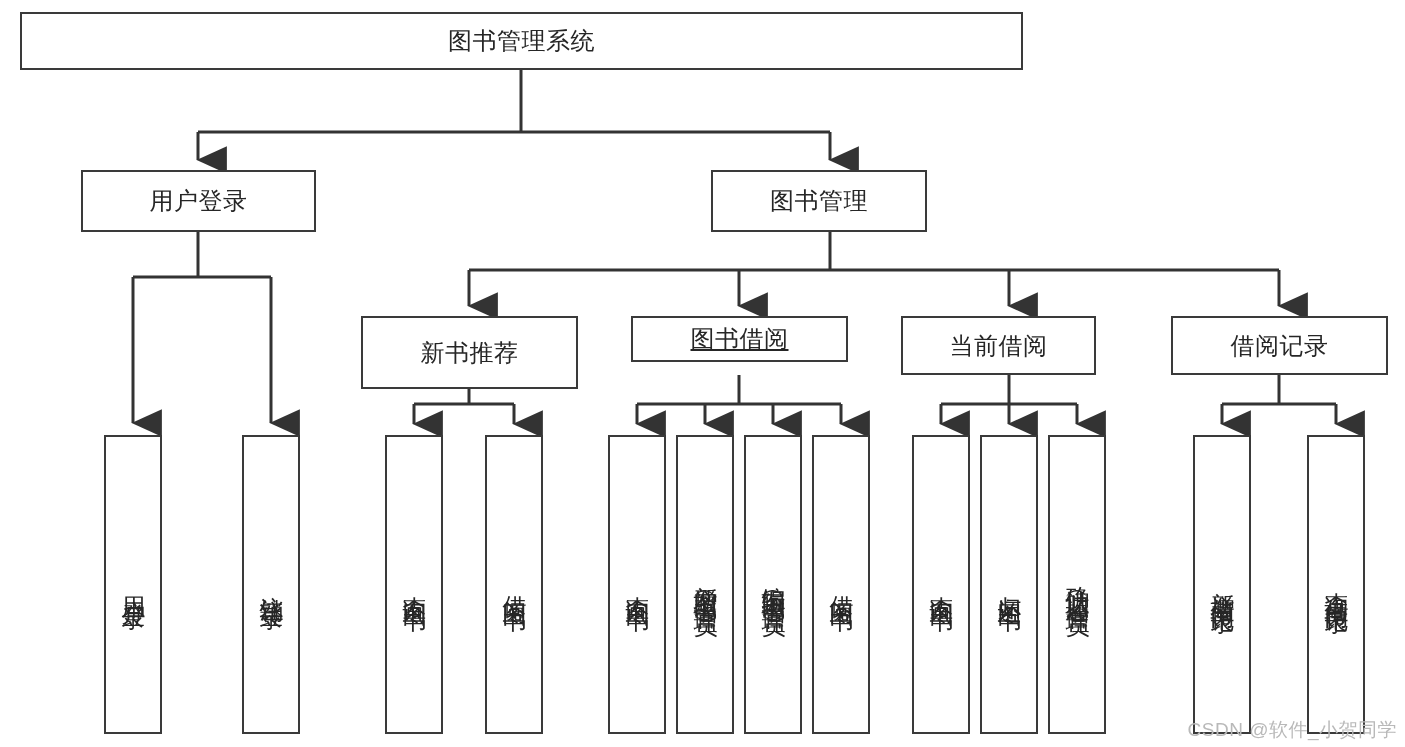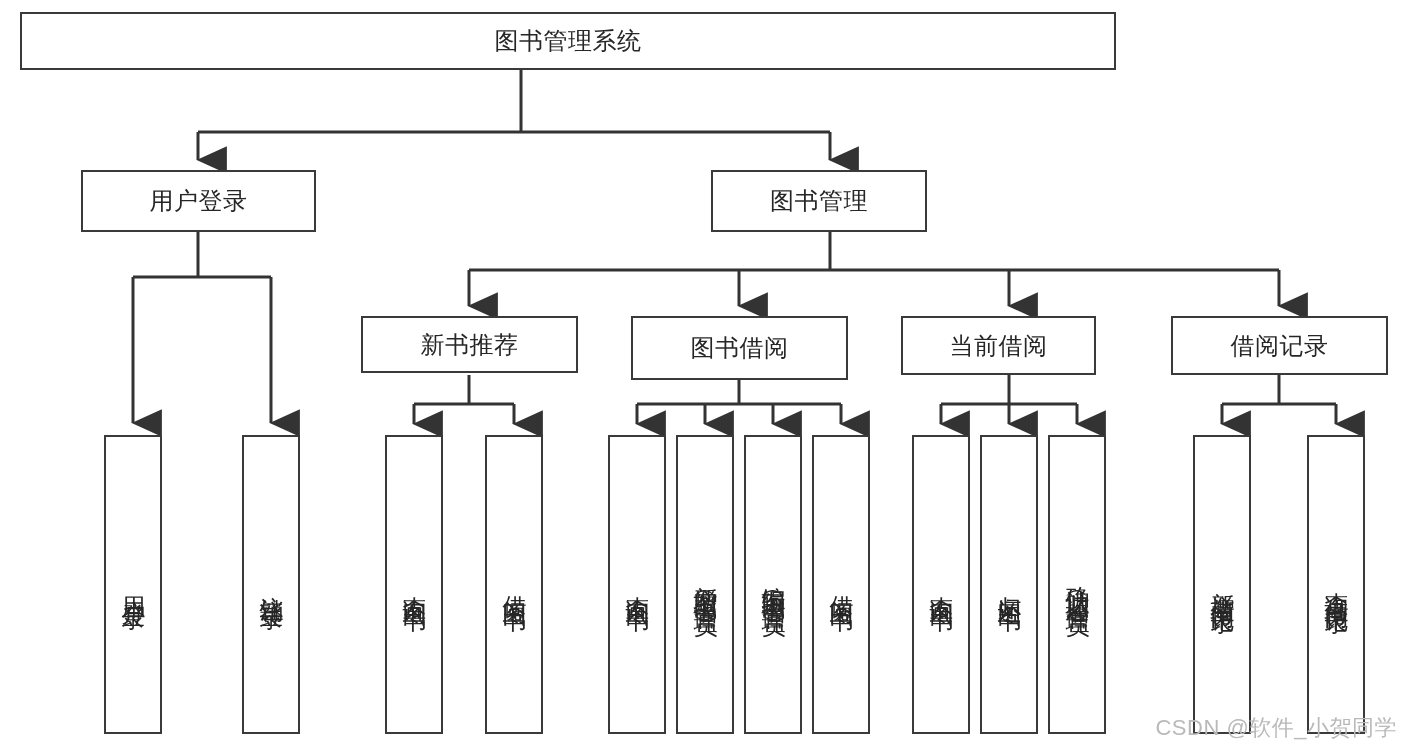--- a/index.html
+++ b/index.html
@@ -59,21 +59,21 @@
     font-size: 24px;
     line-height: 1.12;
     letter-spacing: 4px;
     white-space: nowrap;
     max-height: 100%;
   }
   #watermark {
     position: absolute;
     right: 8px;
     bottom: 4px;
-    font-size: 22px;
+    font-size: 19px;
     color: #b9b9b9;
     letter-spacing: 0.5px;
     white-space: nowrap;
     user-select: none;
   }
 </style>
 </head>
 <body>
 
 <div id="canvas">
@@ -121,35 +121,35 @@
       <path d="M 1009 404 L 1009 424" marker-end="url(#arrow)"></path>
       <path d="M 1077 404 L 1077 424" marker-end="url(#arrow)"></path>
 
       <path d="M 1279 375 L 1279 404"></path>
       <path d="M 1222 404 L 1336 404"></path>
       <path d="M 1222 404 L 1222 424" marker-end="url(#arrow)"></path>
       <path d="M 1336 404 L 1336 424" marker-end="url(#arrow)"></path>
     </g>
   </svg>
 
-  <div class="node root" style="left:20px; top:12px; width:1096px; height:58px;">
+  <div class="node root" style="left:20px; top:12px; width:1003px; height:58px;">
     <span class="lbl">图书管理系统</span>
   </div>
 
   <div class="node h" style="left:81px; top:170px; width:235px; height:62px;">
     <span class="lbl">用户登录</span>
   </div>
   <div class="node h" style="left:711px; top:170px; width:216px; height:62px;">
     <span class="lbl">图书管理</span>
   </div>
 
-  <div class="node h" style="left:361px; top:316px; width:217px; height:57px;">
+  <div class="node h" style="left:361px; top:316px; width:217px; height:73px;">
     <span class="lbl">新书推荐</span>
   </div>
-  <div class="node h" style="left:631px; top:316px; width:217px; height:64px;">
+  <div class="node h" style="left:631px; top:316px; width:217px; height:46px;text-decoration:underline;">
     <span class="lbl">图书借阅</span>
   </div>
   <div class="node h" style="left:901px; top:316px; width:195px; height:59px;">
     <span class="lbl">当前借阅</span>
   </div>
   <div class="node h" style="left:1171px; top:316px; width:217px; height:59px;">
     <span class="lbl">借阅记录</span>
   </div>
 
   <div class="node v" style="left:104px; top:435px; width:58px; height:299px;">

